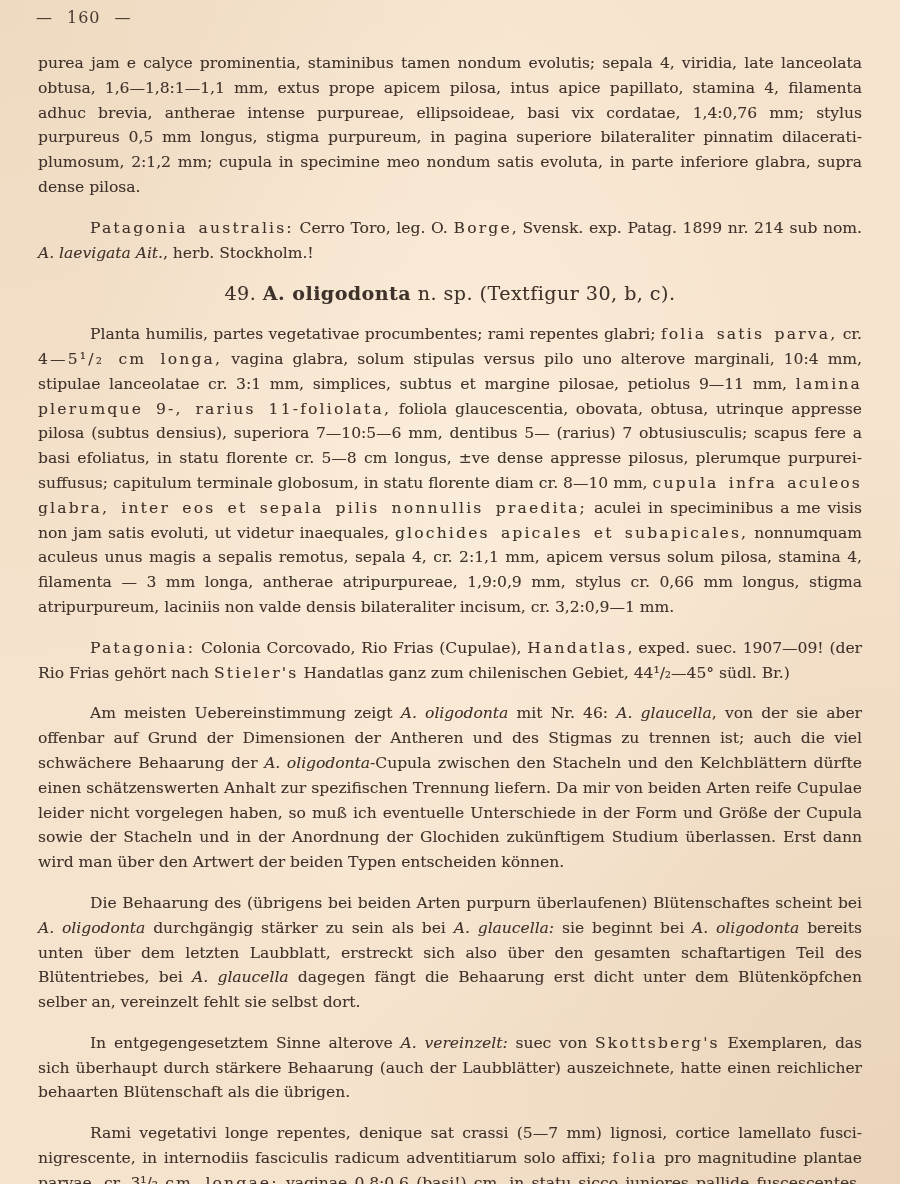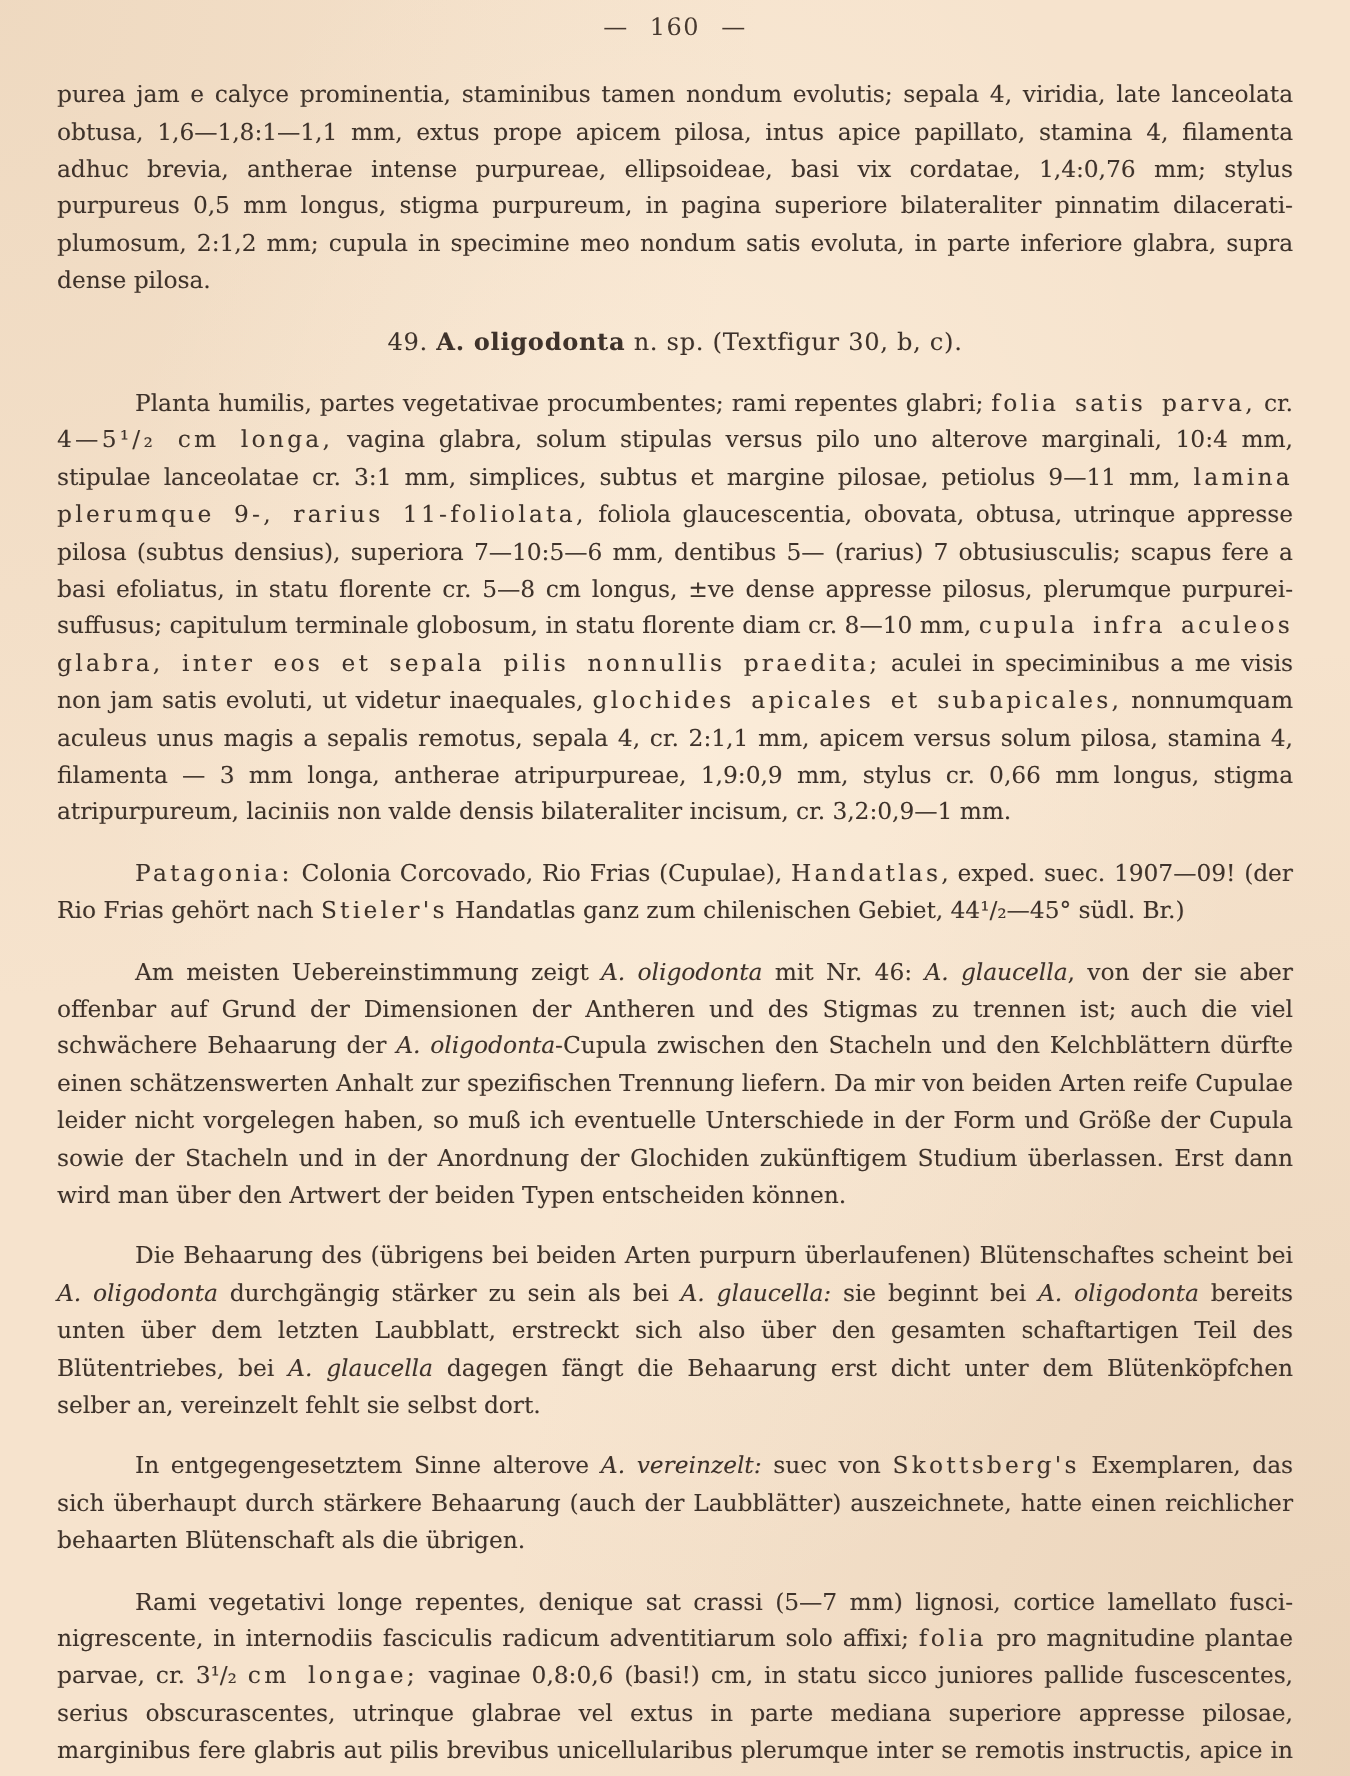--- a/index.html
+++ b/index.html
@@ -19,57 +19,58 @@
     color: #3e322a;
   }
   .page {
     box-sizing: border-box;
     width: 900px;
     height: 1184px;
     padding: 8px 22px 6px 22px;
     overflow: hidden;
   }
   .page-number {
-    text-align: center;
+    text-align: left;
     font-size: 16px;
     letter-spacing: 1px;
     margin: 0 0 24px 0;
     color: #47392f;
   }
   .page-number .dash { padding: 0 14px; }
   .body-text {
     font-size: 15.5px;
     line-height: 24.8px;
     text-align: justify;
     margin: 0;
     color: #3e322a;
     text-shadow: 0.3px 0.3px 0 rgba(62,50,42,0.25);
   }
   p.body { margin: 16px; }
   p.body.indent { text-indent: 52px; }
   h2.heading {
-    font-size: 16px;
+    font-size: 19px;
     font-weight: normal;
     text-align: center;
     margin: 13px 0 11px 0;
     text-indent: 0;
     letter-spacing: 0.5px;
   }
   .seg-n { font-style: normal; }
   .seg-i { font-style: italic; }
   .seg-b { font-weight: bold; letter-spacing: 0.5px; }
   .seg-g { letter-spacing: 2.2px; word-spacing: 3px; }
 </style>
 </head>
 <body>
 
 <div class="page">
   <div class="page-number"><span class="dash">—</span><span>160</span><span class="dash">—</span></div>
   <div class="body-text" id="content">
       <p class="body"><span class="seg-n">purea jam e calyce prominentia, staminibus tamen nondum evolutis; sepala 4, viridia, late lanceolata obtusa, 1,6—1,8:1—1,1 mm, extus prope apicem pilosa, intus apice papillato, stamina 4, filamenta adhuc brevia, antherae intense purpureae, ellipsoideae, basi vix cordatae, 1,4:0,76 mm; stylus purpureus 0,5 mm longus, stigma purpureum, in pagina superiore bilateraliter pinnatim dilacerati-plumosum, 2:1,2 mm; cupula in specimine meo nondum satis evoluta, in parte inferiore glabra, supra dense pilosa.</span></p>
+      <p class="body indent"><span class="seg-g">Patagonia australis:</span><span class="seg-n"> Cerro Toro, leg. O. </span><span class="seg-g">Borge</span><span class="seg-n">, Svensk. exp. Patag. 1899 nr. 214 sub nom. </span><span class="seg-i">A. laevigata Ait.</span><span class="seg-n">, herb. Stockholm.!</span></p>
       <h2 class="heading"><span class="seg-n">49. </span><span class="seg-b">A. oligodonta</span><span class="seg-n"> n. sp. (Textfigur 30, b, c).</span></h2>
       <p class="body indent"><span class="seg-n">Planta humilis, partes vegetativae procumbentes; rami repentes glabri; </span><span class="seg-g">folia satis parva,</span><span class="seg-n"> cr. </span><span class="seg-g">4—5¹/₂ cm longa,</span><span class="seg-n"> vagina glabra, solum stipulas versus pilo uno alterove marginali, 10:4 mm, stipulae lanceolatae cr. 3:1 mm, simplices, subtus et margine pilosae, petiolus 9—11 mm, </span><span class="seg-g">lamina plerumque 9-, rarius 11-foliolata,</span><span class="seg-n"> foliola glaucescentia, obovata, obtusa, utrinque appresse pilosa (subtus densius), superiora 7—10:5—6 mm, dentibus 5— (rarius) 7 obtusiusculis; scapus fere a basi efoliatus, in statu florente cr. 5—8 cm longus, ±ve dense appresse pilosus, plerumque purpurei-suffusus; capitulum terminale globosum, in statu florente diam cr. 8—10 mm, </span><span class="seg-g">cupula infra aculeos glabra, inter eos et sepala pilis nonnullis praedita;</span><span class="seg-n"> aculei in speciminibus a me visis non jam satis evoluti, ut videtur inaequales, </span><span class="seg-g">glochides apicales et subapicales,</span><span class="seg-n"> nonnumquam aculeus unus magis a sepalis remotus, sepala 4, cr. 2:1,1 mm, apicem versus solum pilosa, stamina 4, filamenta — 3 mm longa, antherae atripurpureae, 1,9:0,9 mm, stylus cr. 0,66 mm longus, stigma atripurpureum, laciniis non valde densis bilateraliter incisum, cr. 3,2:0,9—1 mm.</span></p>
       <p class="body indent"><span class="seg-g">Patagonia:</span><span class="seg-n"> Colonia Corcovado, Rio Frias (Cupulae), </span><span class="seg-g">Handatlas</span><span class="seg-n">, exped. suec. 1907—09! (der Rio Frias gehört nach </span><span class="seg-g">Stieler's</span><span class="seg-n"> Handatlas ganz zum chilenischen Gebiet, 44¹/₂—45° südl. Br.)</span></p>
       <p class="body indent"><span class="seg-n">Am meisten Uebereinstimmung zeigt </span><span class="seg-i">A. oligodonta</span><span class="seg-n"> mit Nr. 46: </span><span class="seg-i">A. glaucella</span><span class="seg-n">, von der sie aber offenbar auf Grund der Dimensionen der Antheren und des Stigmas zu trennen ist; auch die viel schwächere Behaarung der </span><span class="seg-i">A. oligodonta</span><span class="seg-n">-Cupula zwischen den Stacheln und den Kelchblättern dürfte einen schätzenswerten Anhalt zur spezifischen Trennung liefern.  Da mir von beiden Arten reife Cupulae leider nicht vorgelegen haben, so muß ich eventuelle Unterschiede in der Form und Größe der Cupula sowie der Stacheln und in der Anordnung der Glochiden zukünftigem Studium überlassen.  Erst dann wird man über den Artwert der beiden Typen entscheiden können.</span></p>
       <p class="body indent"><span class="seg-n">Die Behaarung des (übrigens bei beiden Arten purpurn überlaufenen) Blütenschaftes scheint bei </span><span class="seg-i">A. oligodonta</span><span class="seg-n"> durchgängig stärker zu sein als bei </span><span class="seg-i">A. glaucella:</span><span class="seg-n"> sie beginnt bei </span><span class="seg-i">A. oligodonta</span><span class="seg-n"> bereits unten über dem letzten Laubblatt, erstreckt sich also über den gesamten schaftartigen Teil des Blütentriebes, bei </span><span class="seg-i">A. glaucella</span><span class="seg-n"> dagegen fängt die Behaarung erst dicht unter dem Blütenköpfchen selber an, vereinzelt fehlt sie selbst dort.</span></p>
       <p class="body indent"><span class="seg-n">In entgegengesetztem Sinne alterove </span><span class="seg-i">A. vereinzelt:</span><span class="seg-n"> suec von </span><span class="seg-g">Skottsberg's</span><span class="seg-n"> Exemplaren, das sich überhaupt durch stärkere Behaarung (auch der Laubblätter) auszeichnete, hatte einen reichlicher behaarten Blütenschaft als die übrigen.</span></p>
       <p class="body indent"><span class="seg-n">Rami vegetativi longe repentes, denique sat crassi (5—7 mm) lignosi, cortice lamellato fusci-nigrescente, in internodiis fasciculis radicum adventitiarum solo affixi; </span><span class="seg-g">folia</span><span class="seg-n"> pro magnitudine plantae parvae, cr. 3¹/₂ </span><span class="seg-g">cm longae;</span><span class="seg-n"> vaginae 0,8:0,6 (basi!) cm, in statu sicco juniores pallide fuscescentes, serius obscurascentes, utrinque glabrae vel extus in parte mediana superiore appresse pilosae, marginibus fere glabris aut pilis brevibus unicellularibus plerumque inter se remotis instructis, apice in stipulas lanceolatas (2¹/₂—3:1 mm) simplices sive semel dentatas utrinque pilosas abeuntes; petiolus sat brevis (cr. 3—5 mm longus), utrinque appresse pilosus vel supra fere glabrescens; lamina cr. 1¹/₂—2,3:1—1,2 cm, 9—11-(raro 12-)</span></p>
     </div>
 </div>
 

